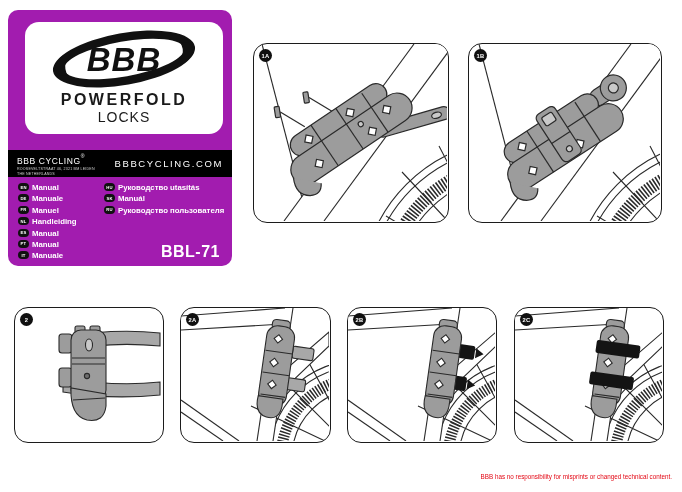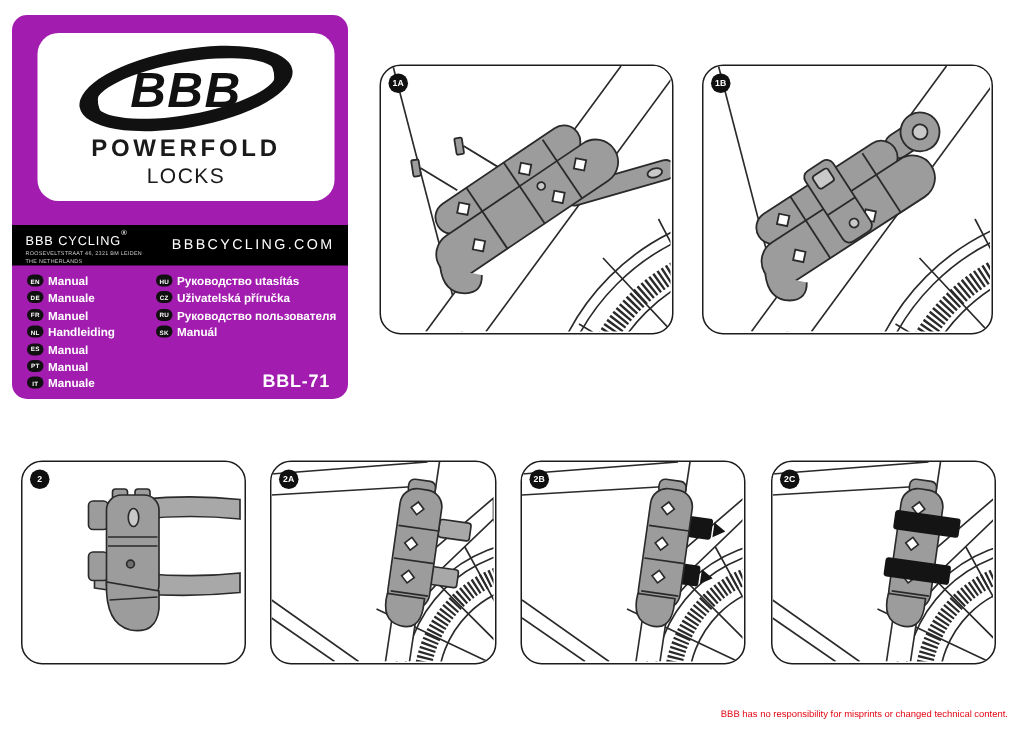--- a/index.html
+++ b/index.html
@@ -25,21 +25,21 @@
 
   .lang-area { position:absolute; left:10px; top:173px; right:6px; display:flex; }
   .lang-col1 { width:86px; }
   .lang-col2 { flex:1; }
   .lang-row { display:flex; align-items:flex-start; height:11.4px; }
   .lang-badge { display:inline-flex; justify-content:center; align-items:center;
     width:11px; height:8px; border-radius:5px; background:#101010; color:#fff;
     font-size:4.2px; font-weight:bold; margin-right:3px; flex:0 0 auto; letter-spacing:0.2px; }
   .lang-label { color:#fff; font-size:7.8px; font-weight:bold; white-space:nowrap; }
   .bbl-code { position:absolute; right:12px; bottom:5px; color:#fff; font-weight:bold;
-    font-size:12px; letter-spacing:0.5px;padding-left:30px; }
+    font-size:16px; letter-spacing:0.5px;padding-left:30px; }
 
   
   .panel { position:absolute; background:#fff; border:1.6px solid #1c1c1c; border-radius:14px; overflow:hidden; }
   .panel svg { display:block; }
   #panel-1a { left:253px; top:43px; width:196px; height:180px; }
   #panel-1b { left:468px; top:43px; width:194px; height:180px; }
   #panel-2  { left:14px;  top:307px; width:150px; height:136px; }
   #panel-2a { left:180px; top:307px; width:151px; height:136px; }
   #panel-2b { left:347px; top:307px; width:150px; height:136px; }
   #panel-2c { left:514px; top:307px; width:150px; height:136px; }
@@ -110,30 +110,26 @@
           <span class="lang-badge">IT</span>
           <span class="lang-label">Manuale</span>
         </div>
       </div>
       <div class="lang-col2">
         <div class="lang-row">
           <span class="lang-badge">HU</span>
           <span class="lang-label">Руководство utasítás</span>
         </div>
         <div class="lang-row">
-          <span class="lang-badge">CZ</span>
-          <span class="lang-label">Uživatelská příručka</span>
+          <span class="lang-badge">SK</span>
+          <span class="lang-label">Manuál</span>
         </div>
         <div class="lang-row">
           <span class="lang-badge">RU</span>
           <span class="lang-label">Руководство пользователя</span>
-        </div>
-        <div class="lang-row">
-          <span class="lang-badge">SK</span>
-          <span class="lang-label">Manuál</span>
         </div>
       </div>
     </div>
     <div class="bbl-code">BBL-71</div>
   </div>
 
   <div class="panel" id="panel-1a">
     <div class="badge">1A</div>
     <svg width="193" height="177" viewBox="0 0 193 177">
       <g stroke="#2a2a2a" stroke-width="1.1" fill="none">

